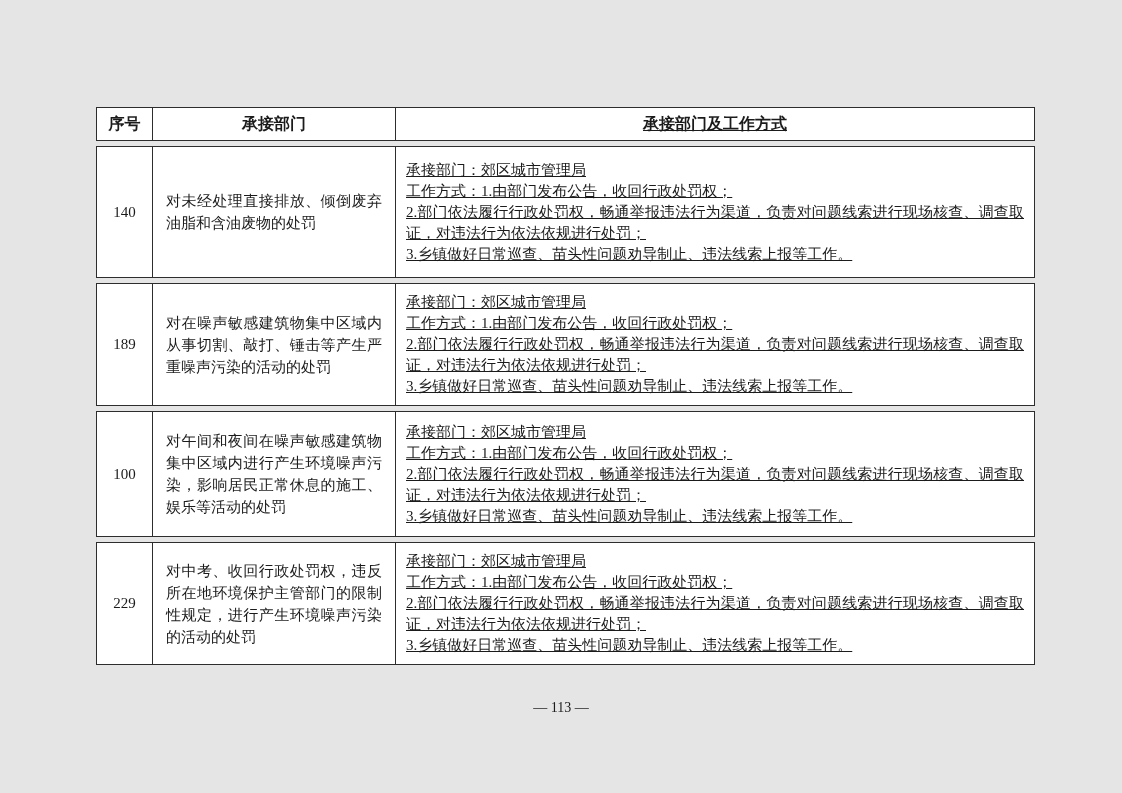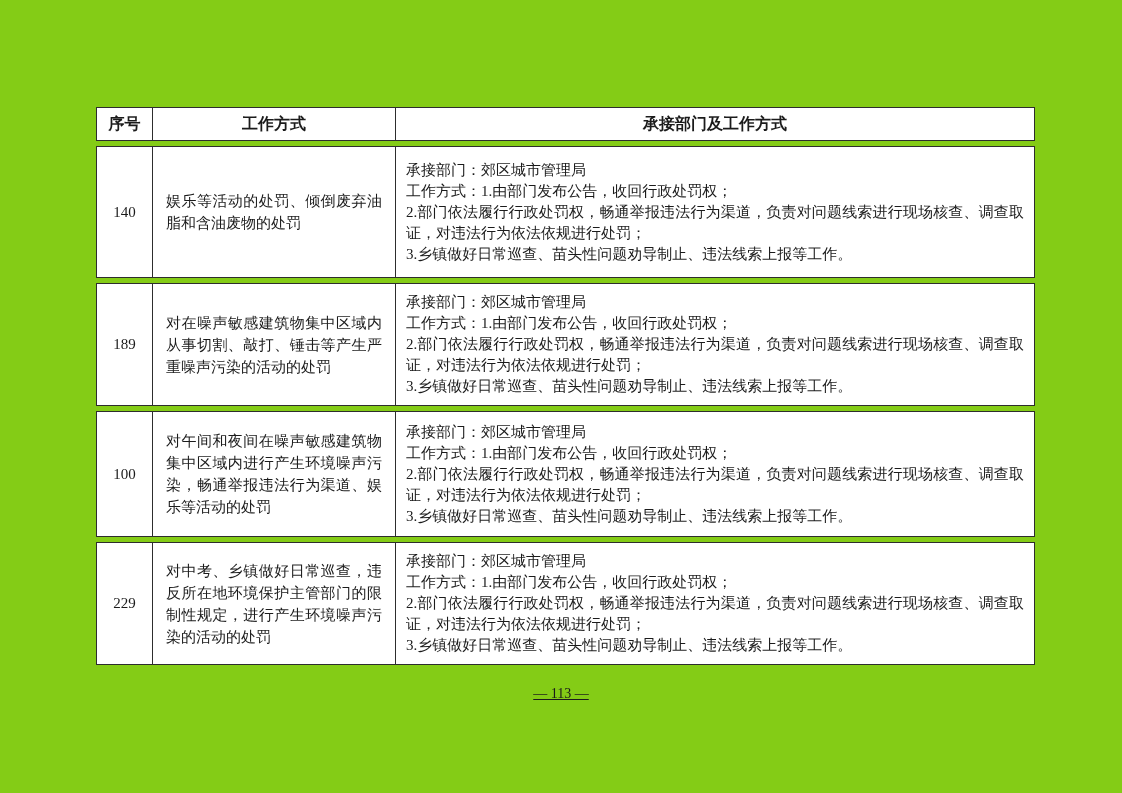--- a/index.html
+++ b/index.html
@@ -10,21 +10,21 @@
   body {
     width: 1122px;
     height: 793px;
     position: relative;
     font-family: "Liberation Serif", "DejaVu Serif", serif;
     color: #1b1b1b;
   }
   .page {
     position: absolute;
     inset: 0;
-    background: #84cc16;
+    background: #e5e5e5;
   }
   .doc-table {
     position: absolute;
     left: 96px;
     top: 107px;
     width: 939px;
   }
   .trow {
     display: flex;
     border: 1px solid #2d2d2d;
@@ -56,20 +56,21 @@
     text-align: justify;
   }
   .c3 {
     flex: 1 1 auto;
     display: flex;
     flex-direction: column;
     justify-content: center;
     padding: 8px 10px;
     font-size: 15px;
     line-height: 21px;
+    text-decoration: underline;
   }
   .c3 p {
     margin: 0;
     text-align: justify;
   }
   .thead {
     height: 34px;
     font-weight: bold;
   }
   .thead .cell {
@@ -81,43 +82,42 @@
     line-height: 16px;
     text-align: center;
   }
   .r0 { min-height: 132px; }
   .r1 { min-height: 118px; }
   .r2 { min-height: 126px; }
   .r3 { min-height: 101px; }
   .footer {
     position: absolute;
     left: 0;
-    top: 686px;
+    top: 700px;
     width: 100%;
     text-align: center;
     font-size: 14px;
     color: #1b1b1b;
-    text-decoration: underline;
   }
 </style>
 </head>
 <body>
 
 <div class="page">
   <div class="doc-table">
 
     <div class="trow thead">
       <div class="cell c1">序号</div>
-      <div class="cell c2">工作方式</div>
+      <div class="cell c2">承接部门</div>
       <div class="cell c3">承接部门及工作方式</div>
     </div>
 
     <div class="trow r0">
       <div class="cell c1">140</div>
-      <div class="cell c2">娱乐等活动的处罚、倾倒废弃油脂和含油废物的处罚</div>
+      <div class="cell c2">对未经处理直接排放、倾倒废弃油脂和含油废物的处罚</div>
       <div class="cell c3">
         <p>承接部门：郊区城市管理局</p>
         <p>工作方式：1.由部门发布公告，收回行政处罚权；</p>
         <p>2.部门依法履行行政处罚权，畅通举报违法行为渠道，负责对问题线索进行现场核查、调查取证，对违法行为依法依规进行处罚；</p>
         <p>3.乡镇做好日常巡查、苗头性问题劝导制止、违法线索上报等工作。</p>
       </div>
     </div>
 
     <div class="trow r1">
       <div class="cell c1">189</div>
@@ -125,32 +125,32 @@
       <div class="cell c3">
         <p>承接部门：郊区城市管理局</p>
         <p>工作方式：1.由部门发布公告，收回行政处罚权；</p>
         <p>2.部门依法履行行政处罚权，畅通举报违法行为渠道，负责对问题线索进行现场核查、调查取证，对违法行为依法依规进行处罚；</p>
         <p>3.乡镇做好日常巡查、苗头性问题劝导制止、违法线索上报等工作。</p>
       </div>
     </div>
 
     <div class="trow r2">
       <div class="cell c1">100</div>
-      <div class="cell c2">对午间和夜间在噪声敏感建筑物集中区域内进行产生环境噪声污染，畅通举报违法行为渠道、娱乐等活动的处罚</div>
+      <div class="cell c2">对午间和夜间在噪声敏感建筑物集中区域内进行产生环境噪声污染，影响居民正常休息的施工、娱乐等活动的处罚</div>
       <div class="cell c3">
         <p>承接部门：郊区城市管理局</p>
         <p>工作方式：1.由部门发布公告，收回行政处罚权；</p>
         <p>2.部门依法履行行政处罚权，畅通举报违法行为渠道，负责对问题线索进行现场核查、调查取证，对违法行为依法依规进行处罚；</p>
         <p>3.乡镇做好日常巡查、苗头性问题劝导制止、违法线索上报等工作。</p>
       </div>
     </div>
 
     <div class="trow r3">
       <div class="cell c1">229</div>
-      <div class="cell c2">对中考、乡镇做好日常巡查，违反所在地环境保护主管部门的限制性规定，进行产生环境噪声污染的活动的处罚</div>
+      <div class="cell c2">对中考、收回行政处罚权，违反所在地环境保护主管部门的限制性规定，进行产生环境噪声污染的活动的处罚</div>
       <div class="cell c3">
         <p>承接部门：郊区城市管理局</p>
         <p>工作方式：1.由部门发布公告，收回行政处罚权；</p>
         <p>2.部门依法履行行政处罚权，畅通举报违法行为渠道，负责对问题线索进行现场核查、调查取证，对违法行为依法依规进行处罚；</p>
         <p>3.乡镇做好日常巡查、苗头性问题劝导制止、违法线索上报等工作。</p>
       </div>
     </div>
 
   </div>
 

